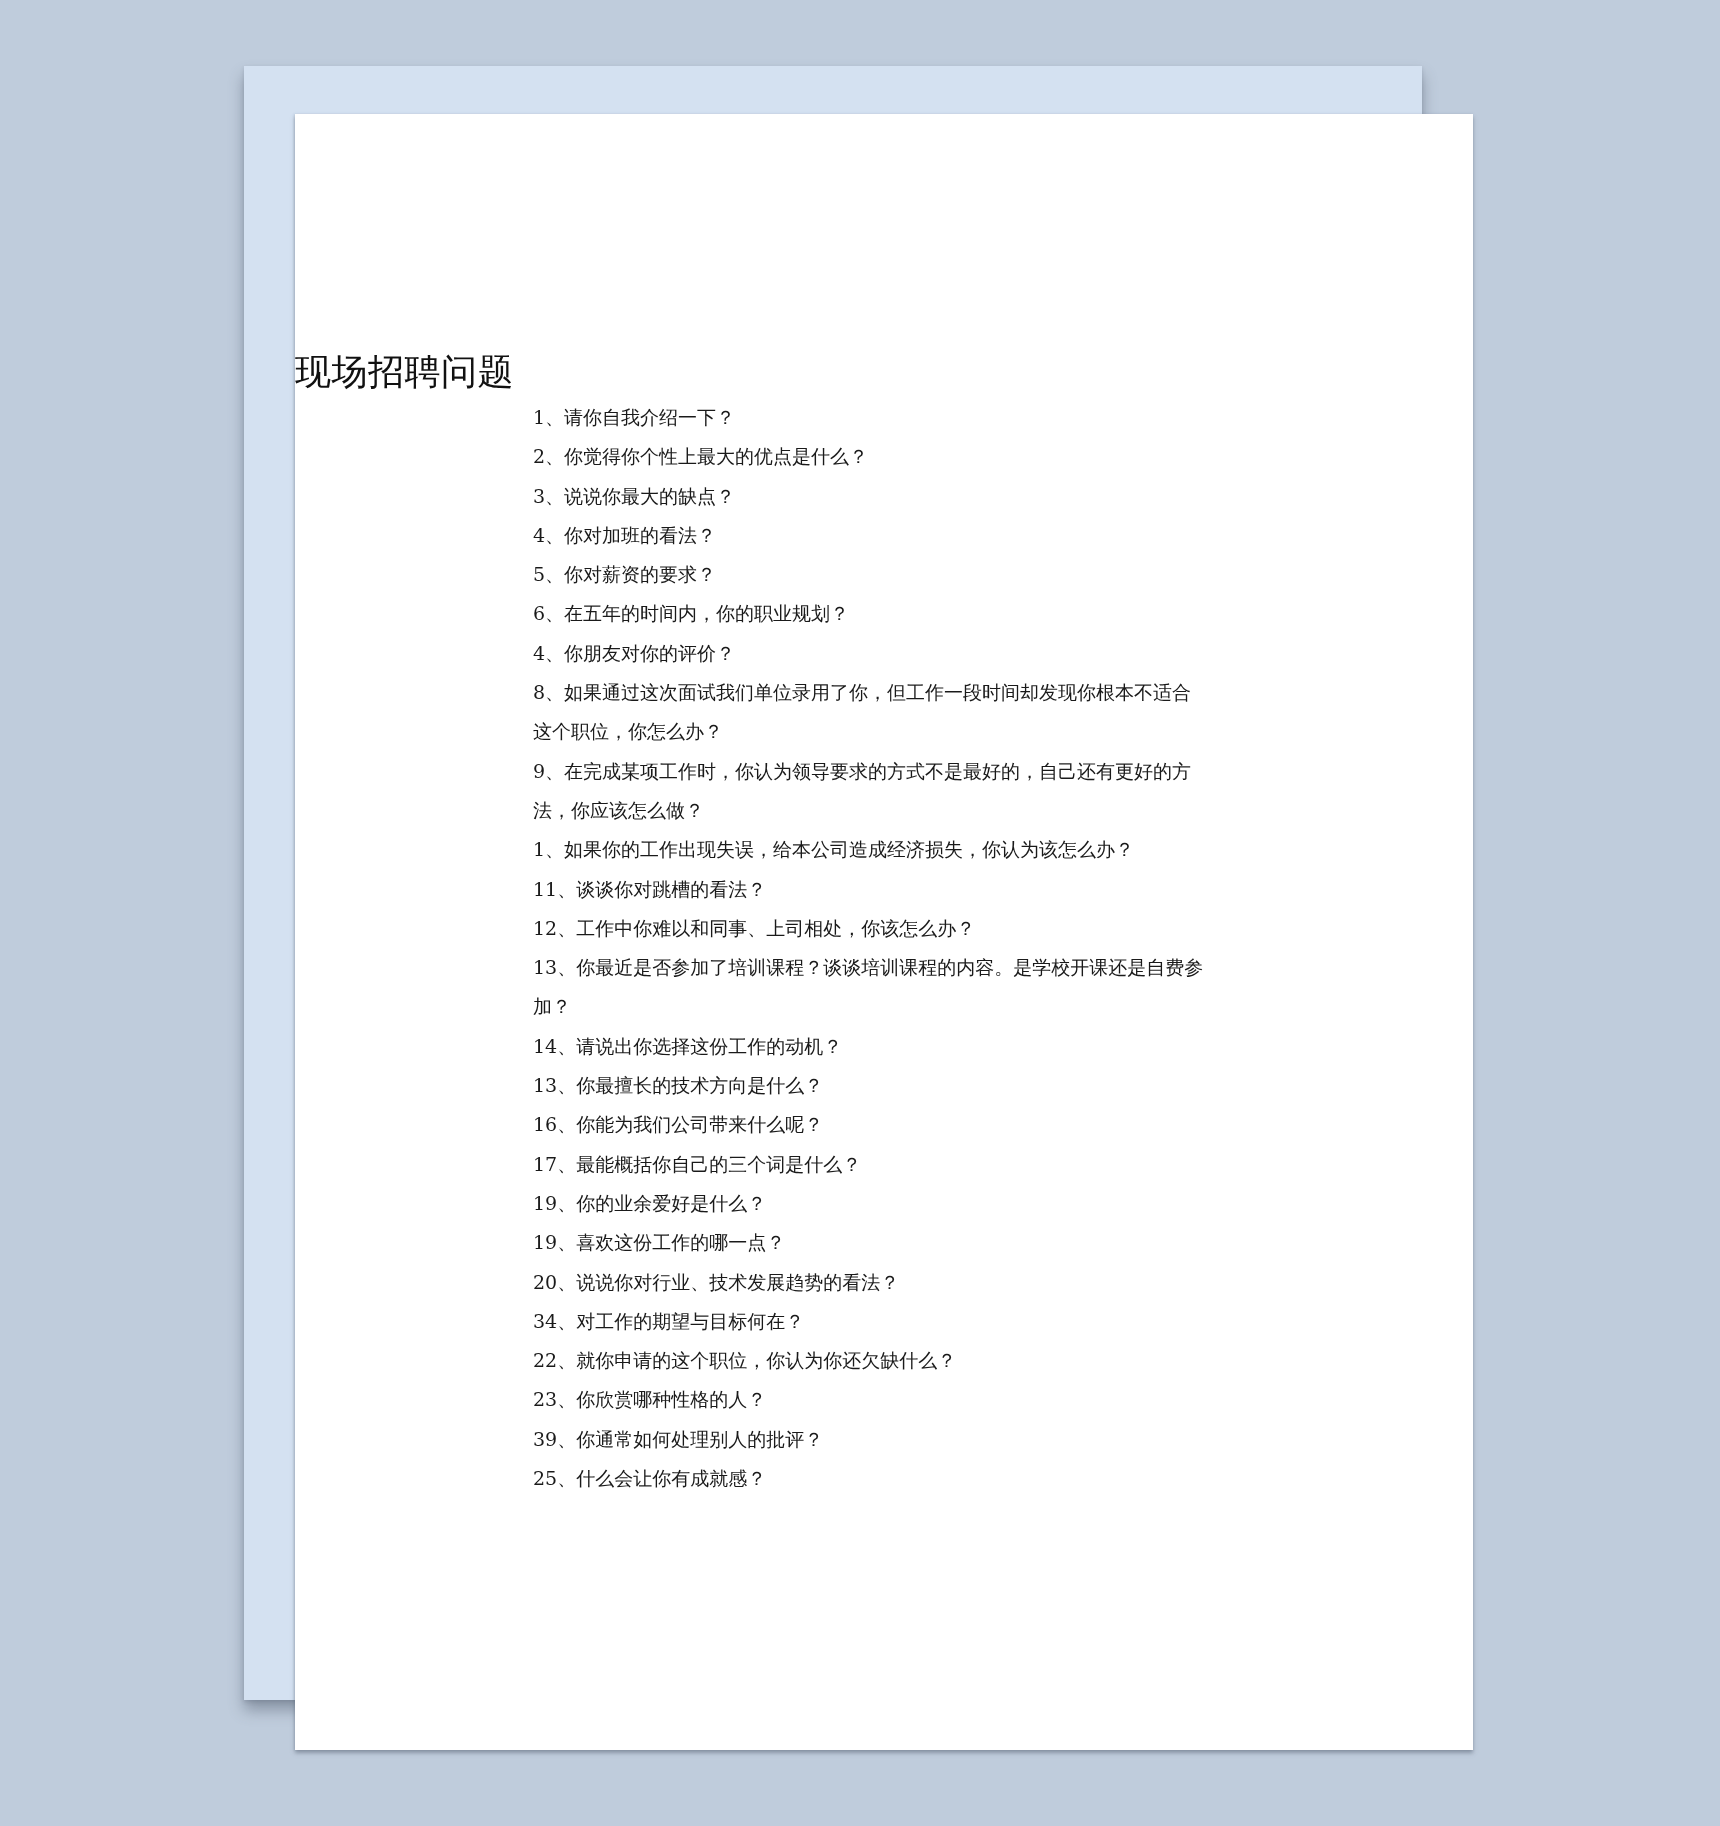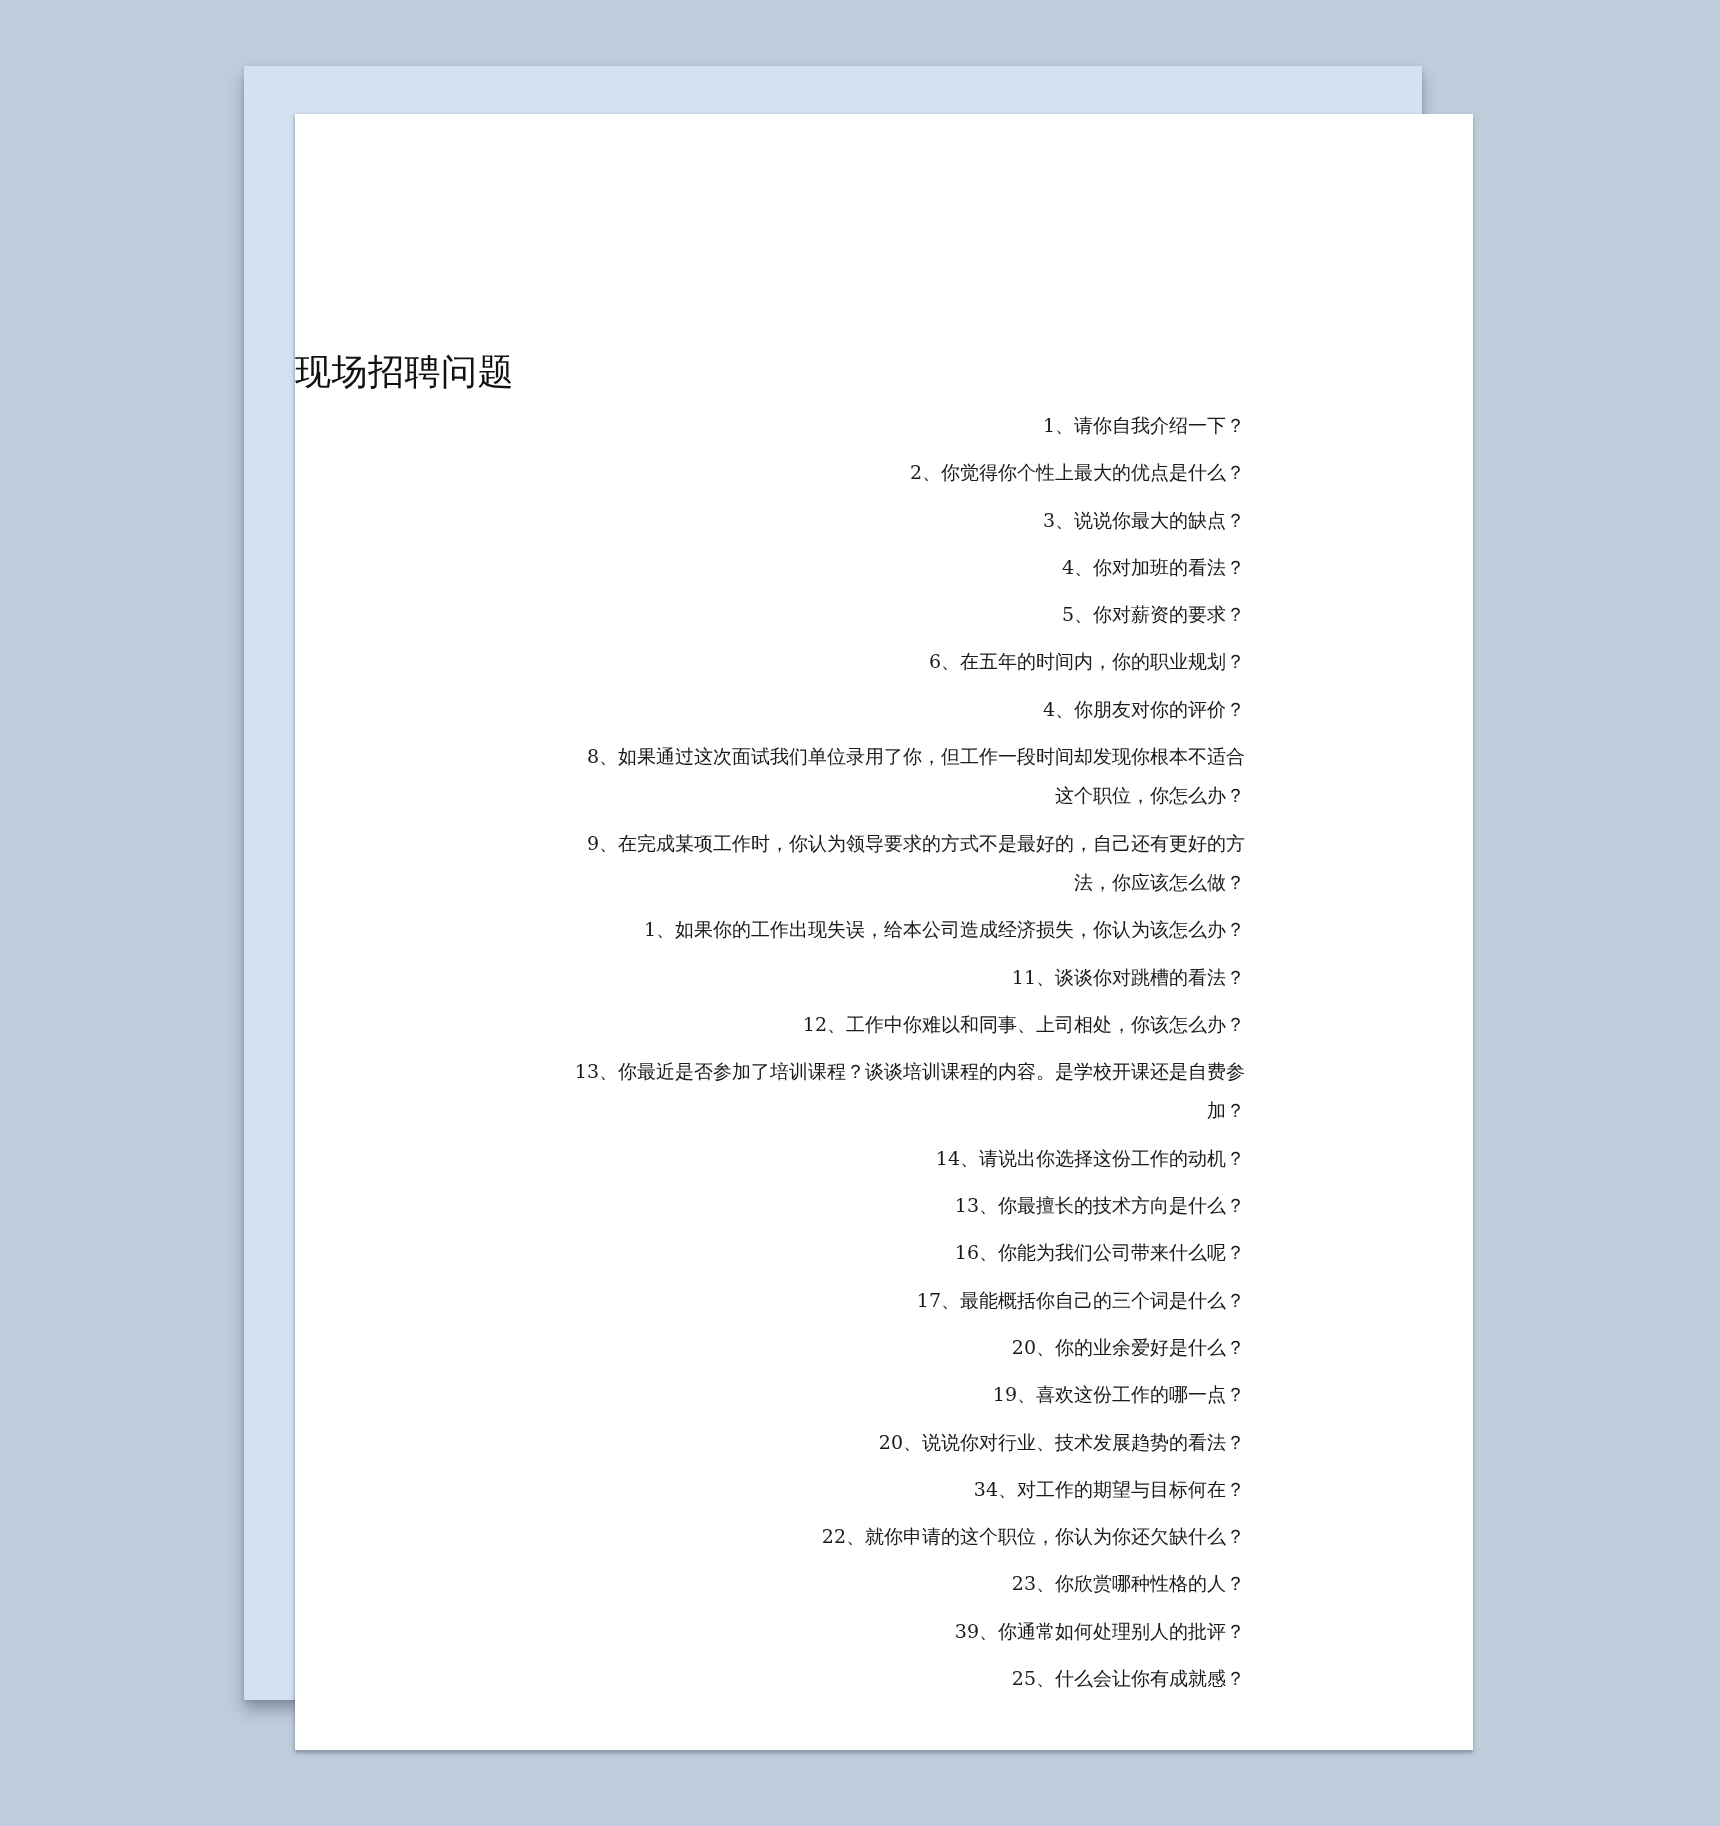--- a/index.html
+++ b/index.html
@@ -50,23 +50,22 @@
       left: 238px;
       top: 284px;
       width: 720px;
       margin: 0;
       padding: 0;
       list-style: none;
       color: #1a1a1a;
       font-size: 19px;
     }
     .question-item {
-      margin: 8px;
+      margin: 0;
       padding: 0;
-      text-align: right;
     }
     .question-line {
       display: block;
       height: 39.3px;
       line-height: 39.3px;
       white-space: nowrap;
     }
   </style>
 </head>
 <body>
@@ -125,21 +124,21 @@
     <li class="question-item">
         <span class="question-line">13、你最擅长的技术方向是什么？</span>
       </li>
     <li class="question-item">
         <span class="question-line">16、你能为我们公司带来什么呢？</span>
       </li>
     <li class="question-item">
         <span class="question-line">17、最能概括你自己的三个词是什么？</span>
       </li>
     <li class="question-item">
-        <span class="question-line">20、你的业余爱好是什么？</span>
+        <span class="question-line">19、你的业余爱好是什么？</span>
       </li>
     <li class="question-item">
         <span class="question-line">19、喜欢这份工作的哪一点？</span>
       </li>
     <li class="question-item">
         <span class="question-line">20、说说你对行业、技术发展趋势的看法？</span>
       </li>
     <li class="question-item">
         <span class="question-line">34、对工作的期望与目标何在？</span>
       </li>

